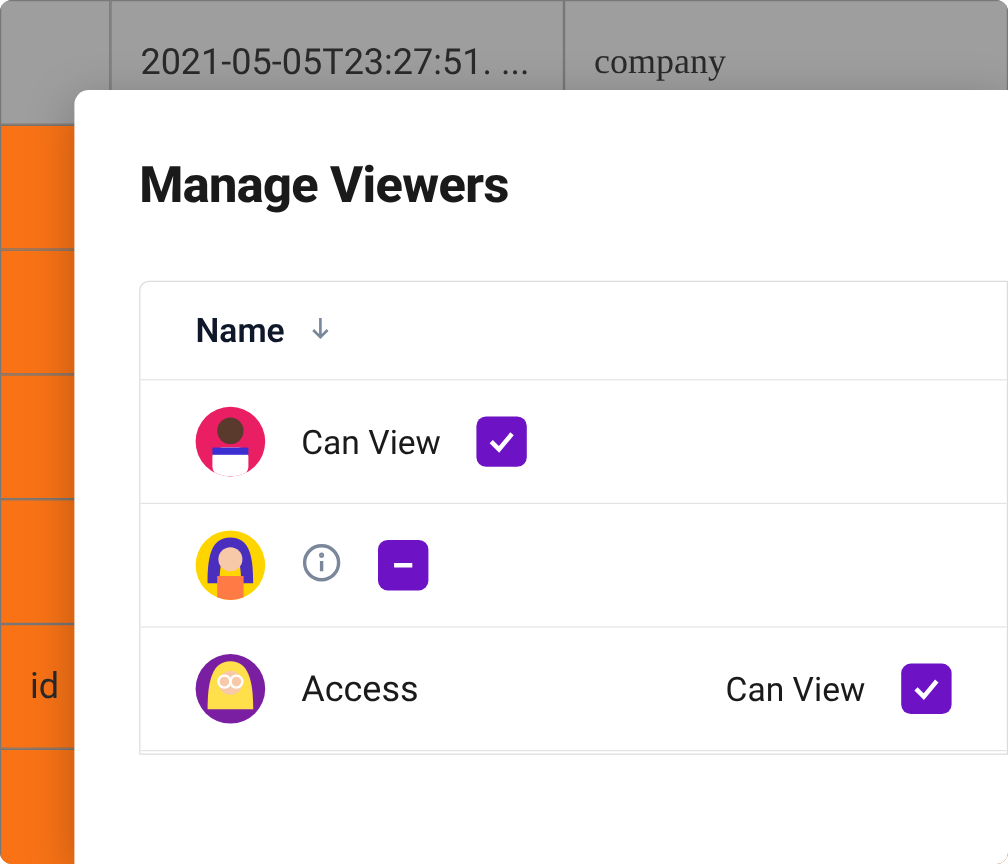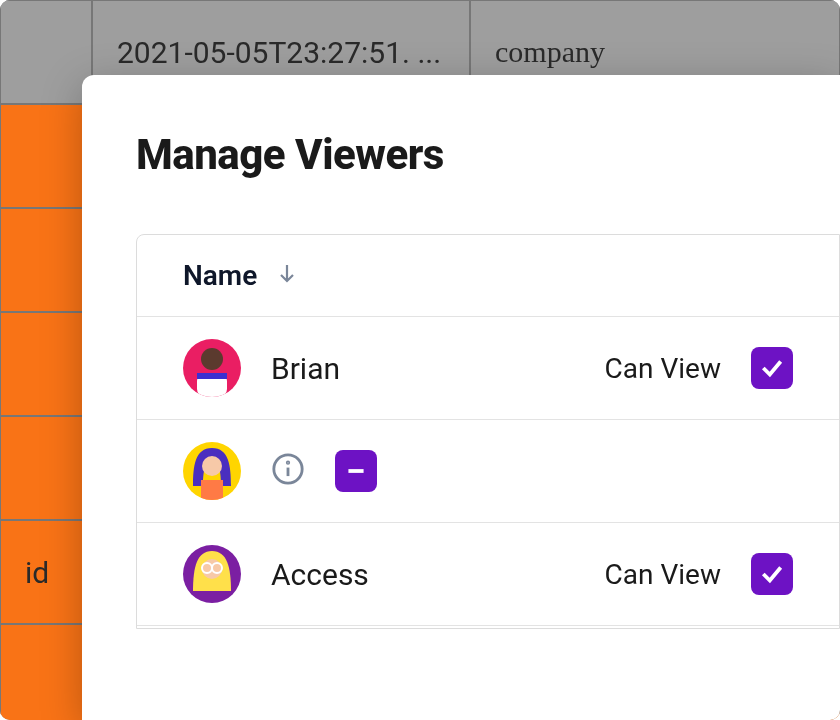--- a/index.html
+++ b/index.html
@@ -19,21 +19,20 @@
   .modal {
     position: absolute;
     left: 62px;
     top: 75px;
     right: 0;
     bottom: 0;
     background: #ffffff;
     border-top-left-radius: 12px;
     box-shadow: 0 10px 40px rgba(0,0,0,0.25);
     padding: 55px 0 0 54px;
-    margin-left: 20px;
   }
   .modal-title {
     font-size: 42px;
     font-weight: 800;
     color: #1a1a1a;
     letter-spacing: -0.5px;
     margin-bottom: 55px;
   }
   .list-card {
     border: 1px solid #dcdcdc;
@@ -133,21 +132,20 @@
       </div>
 
       <div class="row">
         <div class="avatar av-brian">
           <svg viewBox="0 0 58 58" width="58" height="58">
             <circle cx="29" cy="20" r="11" fill="#5b3a2e"></circle>
             <rect x="14" y="34" width="30" height="24" rx="8" fill="#fff"></rect>
             <rect x="14" y="34" width="30" height="6" fill="#3b2fd1"></rect>
           </svg>
         </div>
-        <div class="name">Brian</div>
         <div class="status-wrap">
           <span class="status">Can View</span>
         </div>
         <div class="checkbox">
           <svg viewBox="0 0 24 24">
               <path d="M4 12 L10 18 L20 6"></path>
             </svg>
         </div>
       </div>
 

